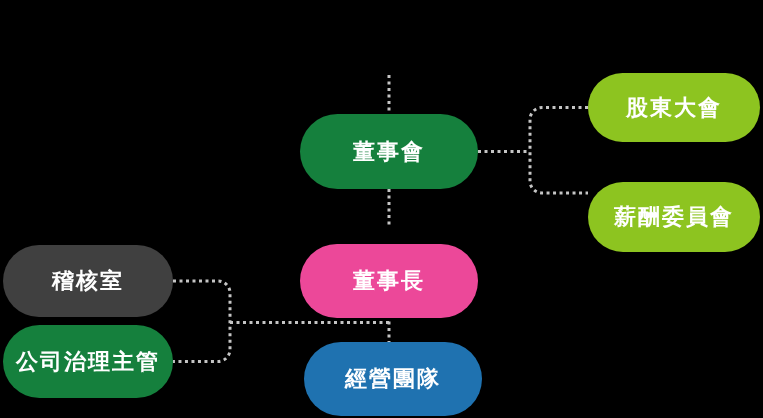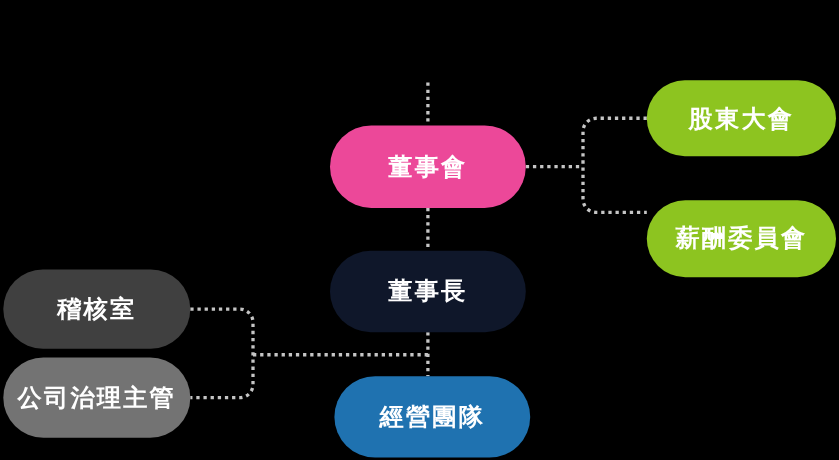--- a/index.html
+++ b/index.html
@@ -56,41 +56,41 @@
     <path d="M 389 75 L 389 114" stroke="#c5c5c5"></path>
     <path d="M 389 189 L 389 228" stroke="#c5c5c5"></path>
     <path d="M 389 302 L 389 342" stroke="#c5c5c5"></path>
     <path d="M 478 151.5 L 530 151.5" stroke="#c5c5c5"></path>
     <path d="M 588 107.5 L 542 107.5 A 12 12 0 0 0 530 119.5 L 530 181 A 12 12 0 0 0 542 193 L 588 193" stroke="#c5c5c5"></path>
     <path d="M 173 281 L 218 281 A 12 12 0 0 1 230 293 L 230 349.5 A 12 12 0 0 1 218 361.5 L 173 361.5" stroke="#c5c5c5"></path>
     <path d="M 230 322.5 L 389 322.5" stroke="#c5c5c5"></path>
   </svg>
 
 
-  <div class="node n-board" style="background-color: #ec4899;">
+  <div class="node n-board" style="background-color: #15803d;">
     <span>董事會</span>
   </div>
 
   <div class="node n-auditcom" style="background-color: rgb(141, 196, 32);">
     <span>股東大會</span>
   </div>
 
   <div class="node n-compcom" style="background-color: rgb(141, 196, 32); margin-top: 24px;">
     <span>薪酬委員會</span>
   </div>
 
-  <div class="node n-chairman" style="background-color: #0f172a;">
+  <div class="node n-chairman" style="background-color: #ec4899; margin-top: 16px;">
     <span>董事長</span>
   </div>
 
   <div class="node n-auditoffice" style="background-color: #404040; align-items: center;">
     <span>稽核室</span>
   </div>
 
-  <div class="node n-governance" style="background-color: #737373;">
+  <div class="node n-governance" style="background-color: #15803d;">
     <span>公司治理主管</span>
   </div>
 
   <div class="node n-management" style="background-color: rgb(31, 114, 176);">
     <span>經營團隊</span>
   </div>
 
 </div>
 
 </body></html>

